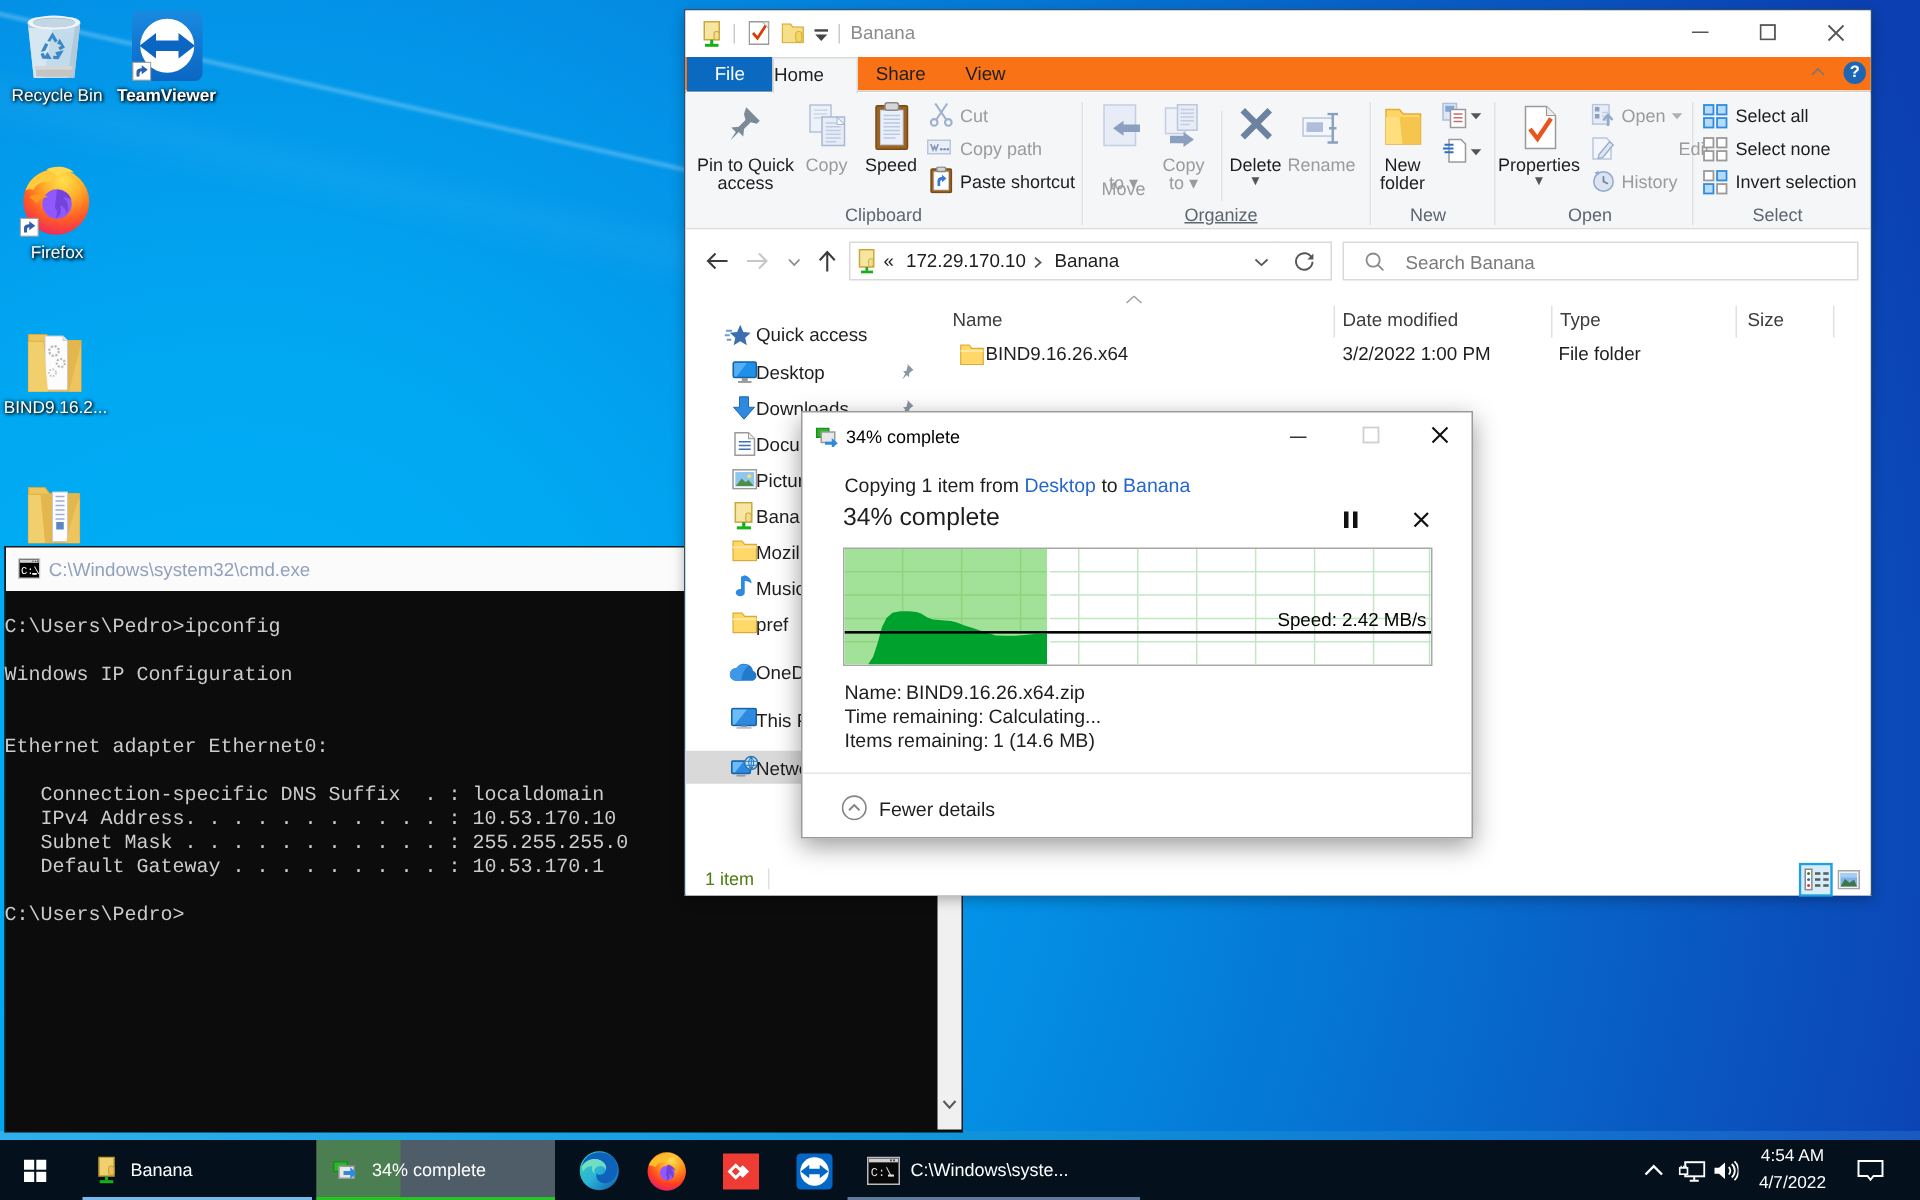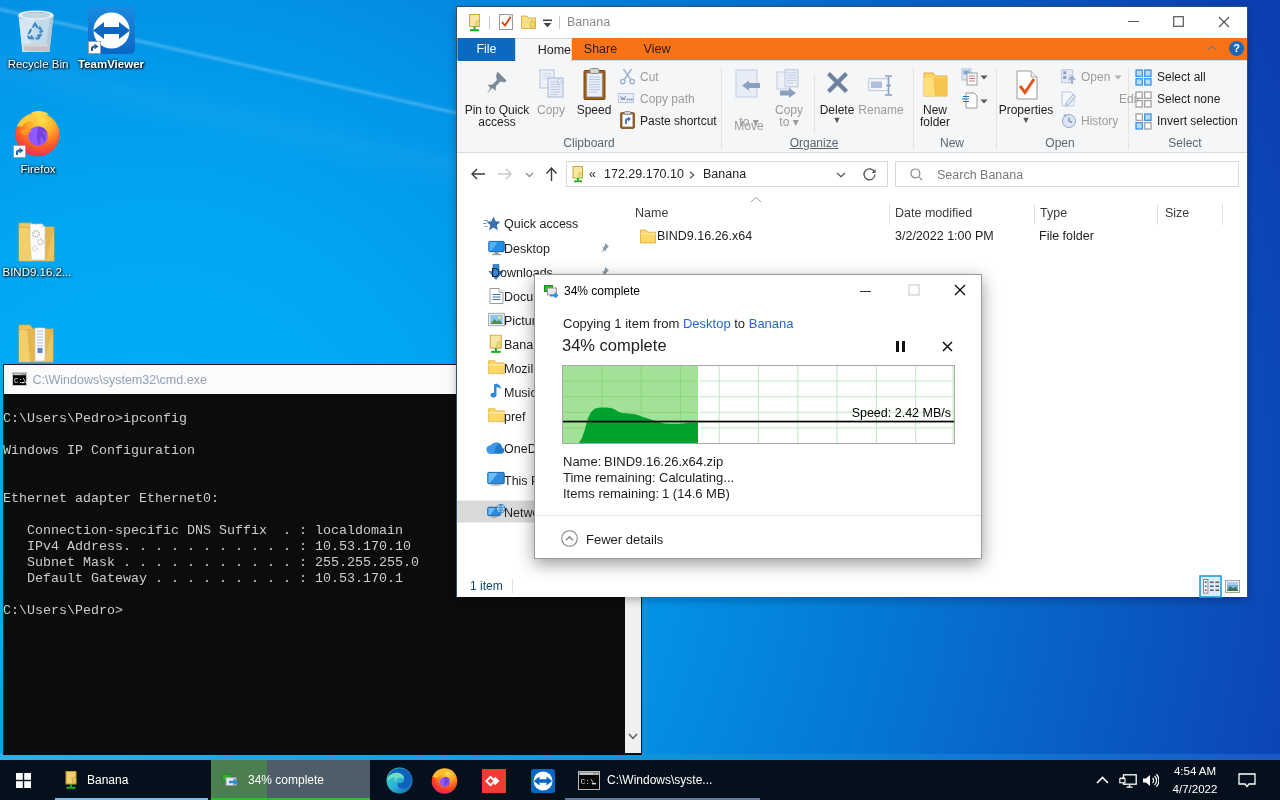--- a/index.html
+++ b/index.html
@@ -132,21 +132,21 @@
     <svg class="abs" style="left:716px;top:9px;" width="11" height="11" viewBox="0 0 11 11">
         <rect x="0.7" y="0.7" width="9.6" height="9.6" fill="none" stroke="#555" stroke-width="1.2"></rect>
       </svg>
     <svg class="abs" style="left:761px;top:9px;" width="12" height="12" viewBox="0 0 12 12">
         <path d="M1 1 L11 11 M11 1 L1 11" stroke="#555" stroke-width="1.2"></path>
       </svg>
   </div>
 
   <div class="abs" style="left:0;top:31px;width:790px;height:22.5px;background:#f97316;border-bottom:1px solid #dadbdc;">
     <div class="abs" style="left:1px;top:0;width:57px;height:22.5px;background:#0b6abf;color:#fff;font-size:12.5px;text-align:center;line-height:22px;">File</div>
-    <div class="abs" style="left:58px;top:0;width:57px;height:23.5px;background:#f5f6f7;border:1px solid #dadbdc;border-bottom:none;color:#1e1e1e;font-size:12.5px;text-align:right;line-height:22px;">Home</div>
+    <div class="abs" style="left:58px;top:0;width:57px;height:23.5px;background:#f5f6f7;border:1px solid #dadbdc;border-bottom:none;color:#1e1e1e;font-size:12.5px;text-align:left;line-height:22px;">Home</div>
     <div class="abs" style="left:115px;top:0;width:57px;height:22.5px;color:#1e1e1e;font-size:12.5px;text-align:center;line-height:22px;">Share</div>
     <div class="abs" style="left:172px;top:0;width:56px;height:22.5px;color:#1e1e1e;font-size:12.5px;text-align:center;line-height:22px;">View</div>
     <svg class="abs" style="left:750px;top:7px;" width="10" height="6" viewBox="0 0 10 6">
         <path d="M1 5 L5 1 L9 5" stroke="#777" stroke-width="1.1" fill="none"></path>
       </svg>
     <div class="abs" style="left:772px;top:3px;width:15px;height:15px;border-radius:8px;background:#1c66b5;color:#fff;font-size:11px;font-weight:bold;text-align:center;line-height:15px;">?</div>
   </div>
 
   <div class="abs" style="left:0;top:54.5px;width:790px;height:91px;background:#f5f6f7;border-bottom:1px solid #dadbdc;" id="ribbon">
 
@@ -398,21 +398,21 @@
           <rect x="4" y="13.5" width="9" height="1.3" fill="#9a9a9a"></rect>
       </svg>
       <div class="abs" style="left:47px;top:46.5px;">Desktop</div>
       <svg class="abs" style="left:141px;top:47px;" width="12" height="12" viewBox="0 0 12 12">
           <path d="M6.8 1 L11 5.2 L9.8 5.8 L8.2 7.4 L8 10 L6.5 8.5 L3.5 11.5 L5.5 7.5 L4 6 L6.2 5.8 L7.2 2.2 Z" fill="#8a98a5"></path>
         </svg>
 
       <svg class="abs" style="left:31px;top:69px;" width="16" height="17" viewBox="0 0 16 17">
         <path d="M5 1 h6 v7 h4 L8 16 L1 8 h4 Z" fill="#2e8ae0" stroke="#1663a5" stroke-width="0.6"></path>
       </svg>
-      <div class="abs" style="left:34px;top:70.5px;text-align:right;">Downloads</div>
+      <div class="abs" style="left:47px;top:70.5px;text-align:right;">Downloads</div>
       <svg class="abs" style="left:141px;top:71px;" width="12" height="12" viewBox="0 0 12 12">
           <path d="M6.8 1 L11 5.2 L9.8 5.8 L8.2 7.4 L8 10 L6.5 8.5 L3.5 11.5 L5.5 7.5 L4 6 L6.2 5.8 L7.2 2.2 Z" fill="#8a98a5"></path>
         </svg>
 
       <svg class="abs" style="left:32px;top:93px;" width="15" height="17" viewBox="0 0 15 17">
         <path d="M1 1 H10 L14 5 V16 H1 Z" fill="#fff" stroke="#9a9a9a"></path>
         <path d="M10 1 L10 5 L14 5" fill="#e8e8e8" stroke="#9a9a9a" stroke-width="0.7"></path>
         <path d="M3.5 7 h8 M3.5 9.5 h8 M3.5 12 h8" stroke="#3f71b5" stroke-width="1.1"></path>
       </svg>
       <div class="abs" style="left:47px;top:94.5px;">Documents</div>
@@ -493,21 +493,21 @@
         <path d="M0.5 1 H6.2 L7.8 3.2 H15.5 V14 H0.5 Z" fill="#FFD867" stroke="#E0A937" stroke-width="0.8"></path>
         <path d="M0.5 4.3 H15.5 V5.6 H0.5 Z" fill="#FFE9A6"></path>
       </svg>
       <div class="abs" style="left:24px;top:2.5px;font-size:12.5px;color:#1e1e1e;">BIND9.16.26.x64</div>
       <div class="abs" style="left:262px;top:2.5px;font-size:12.5px;color:#1e1e1e;">3/2/2022 1:00 PM</div>
       <div class="abs" style="left:406px;top:2.5px;font-size:12.5px;color:#1e1e1e;">File folder</div>
     </div>
   </div>
 
   <div class="abs" style="left:0;top:569px;width:790px;height:21px;background:#fff;">
-    <div class="abs" style="left:13px;top:3px;font-size:12px;color:#0c4a6e;">1 item</div>
+    <div class="abs" style="left:13px;top:3px;font-size:12px;color:#4d7c0f;">1 item</div>
     <div class="abs" style="left:55px;top:3px;width:1px;height:14px;background:#e0e0e0;"></div>
     <svg class="abs" style="left:742px;top:-1px;" width="23" height="23" viewBox="0 0 23 23">
       <rect x="1" y="1" width="21" height="21" fill="#d6edf9" stroke="#1d9fe0" stroke-width="1.6"></rect>
       <rect x="4.5" y="4.5" width="4.4" height="13.6" fill="#fff" stroke="#8a8a8a" stroke-width="1"></rect>
       <circle cx="6.7" cy="7.3" r="1" fill="#2e7d32"></circle>
         <circle cx="6.7" cy="11.3" r="1" fill="#2f6fbe"></circle>
         <circle cx="6.7" cy="15.3" r="1" fill="#d03a2a"></circle>
       <g stroke="#5a5a5a" stroke-width="1.6">
           <path d="M11 7.3 h3.6 M16.5 7.3 h3.6 M11 11.3 h3.6 M16.5 11.3 h3.6 M11 15.3 h3.6 M16.5 15.3 h3.6"></path>
         </g>

